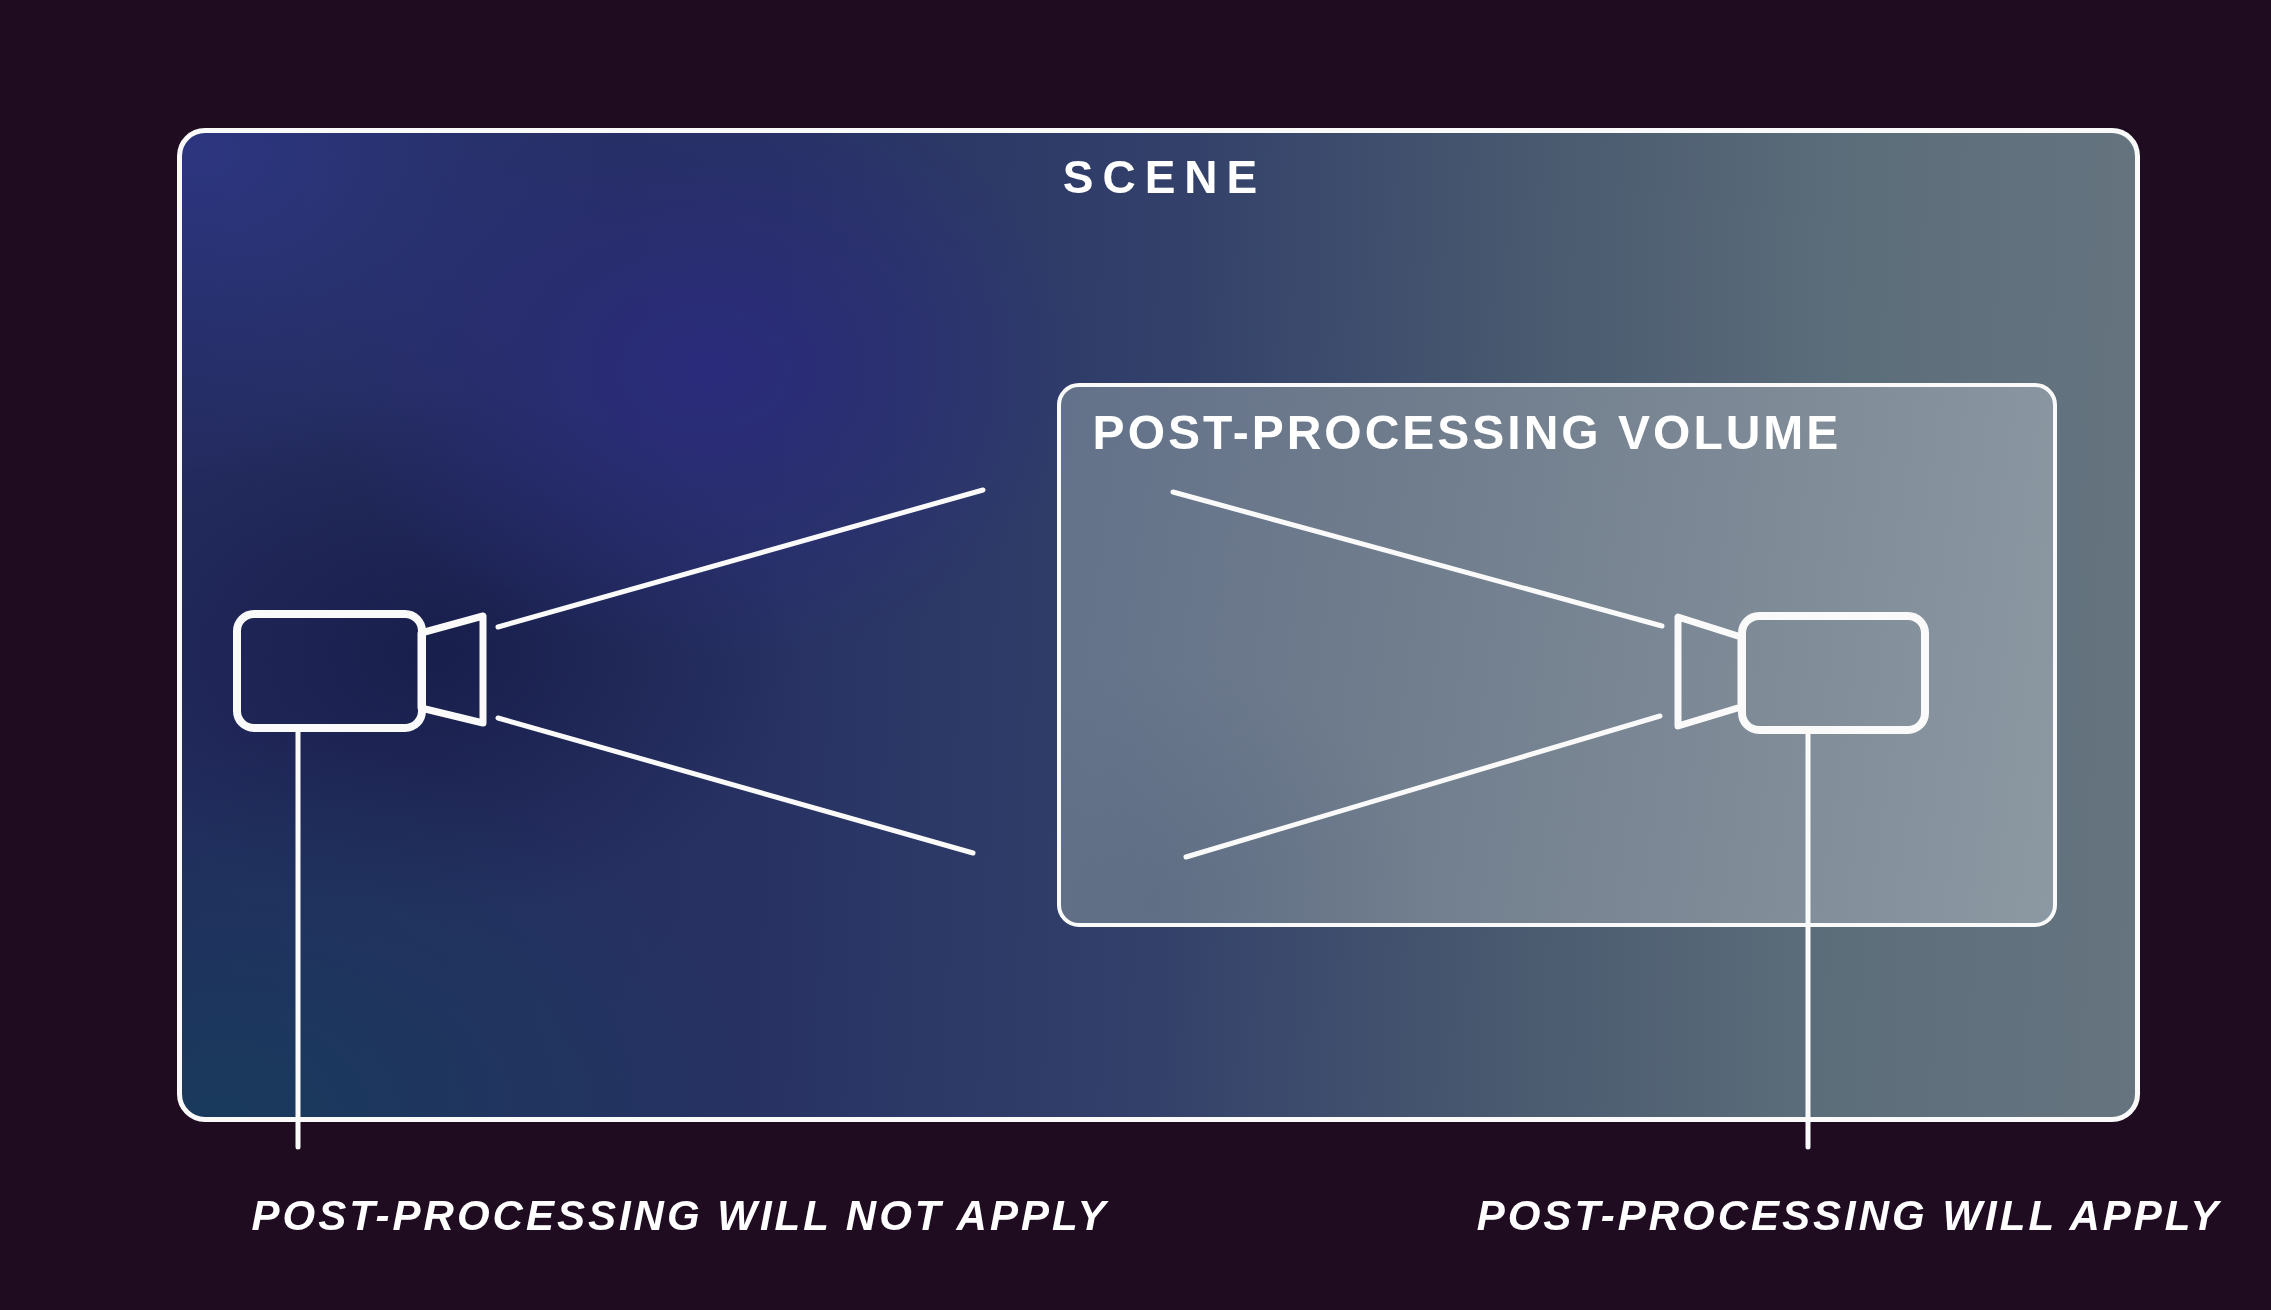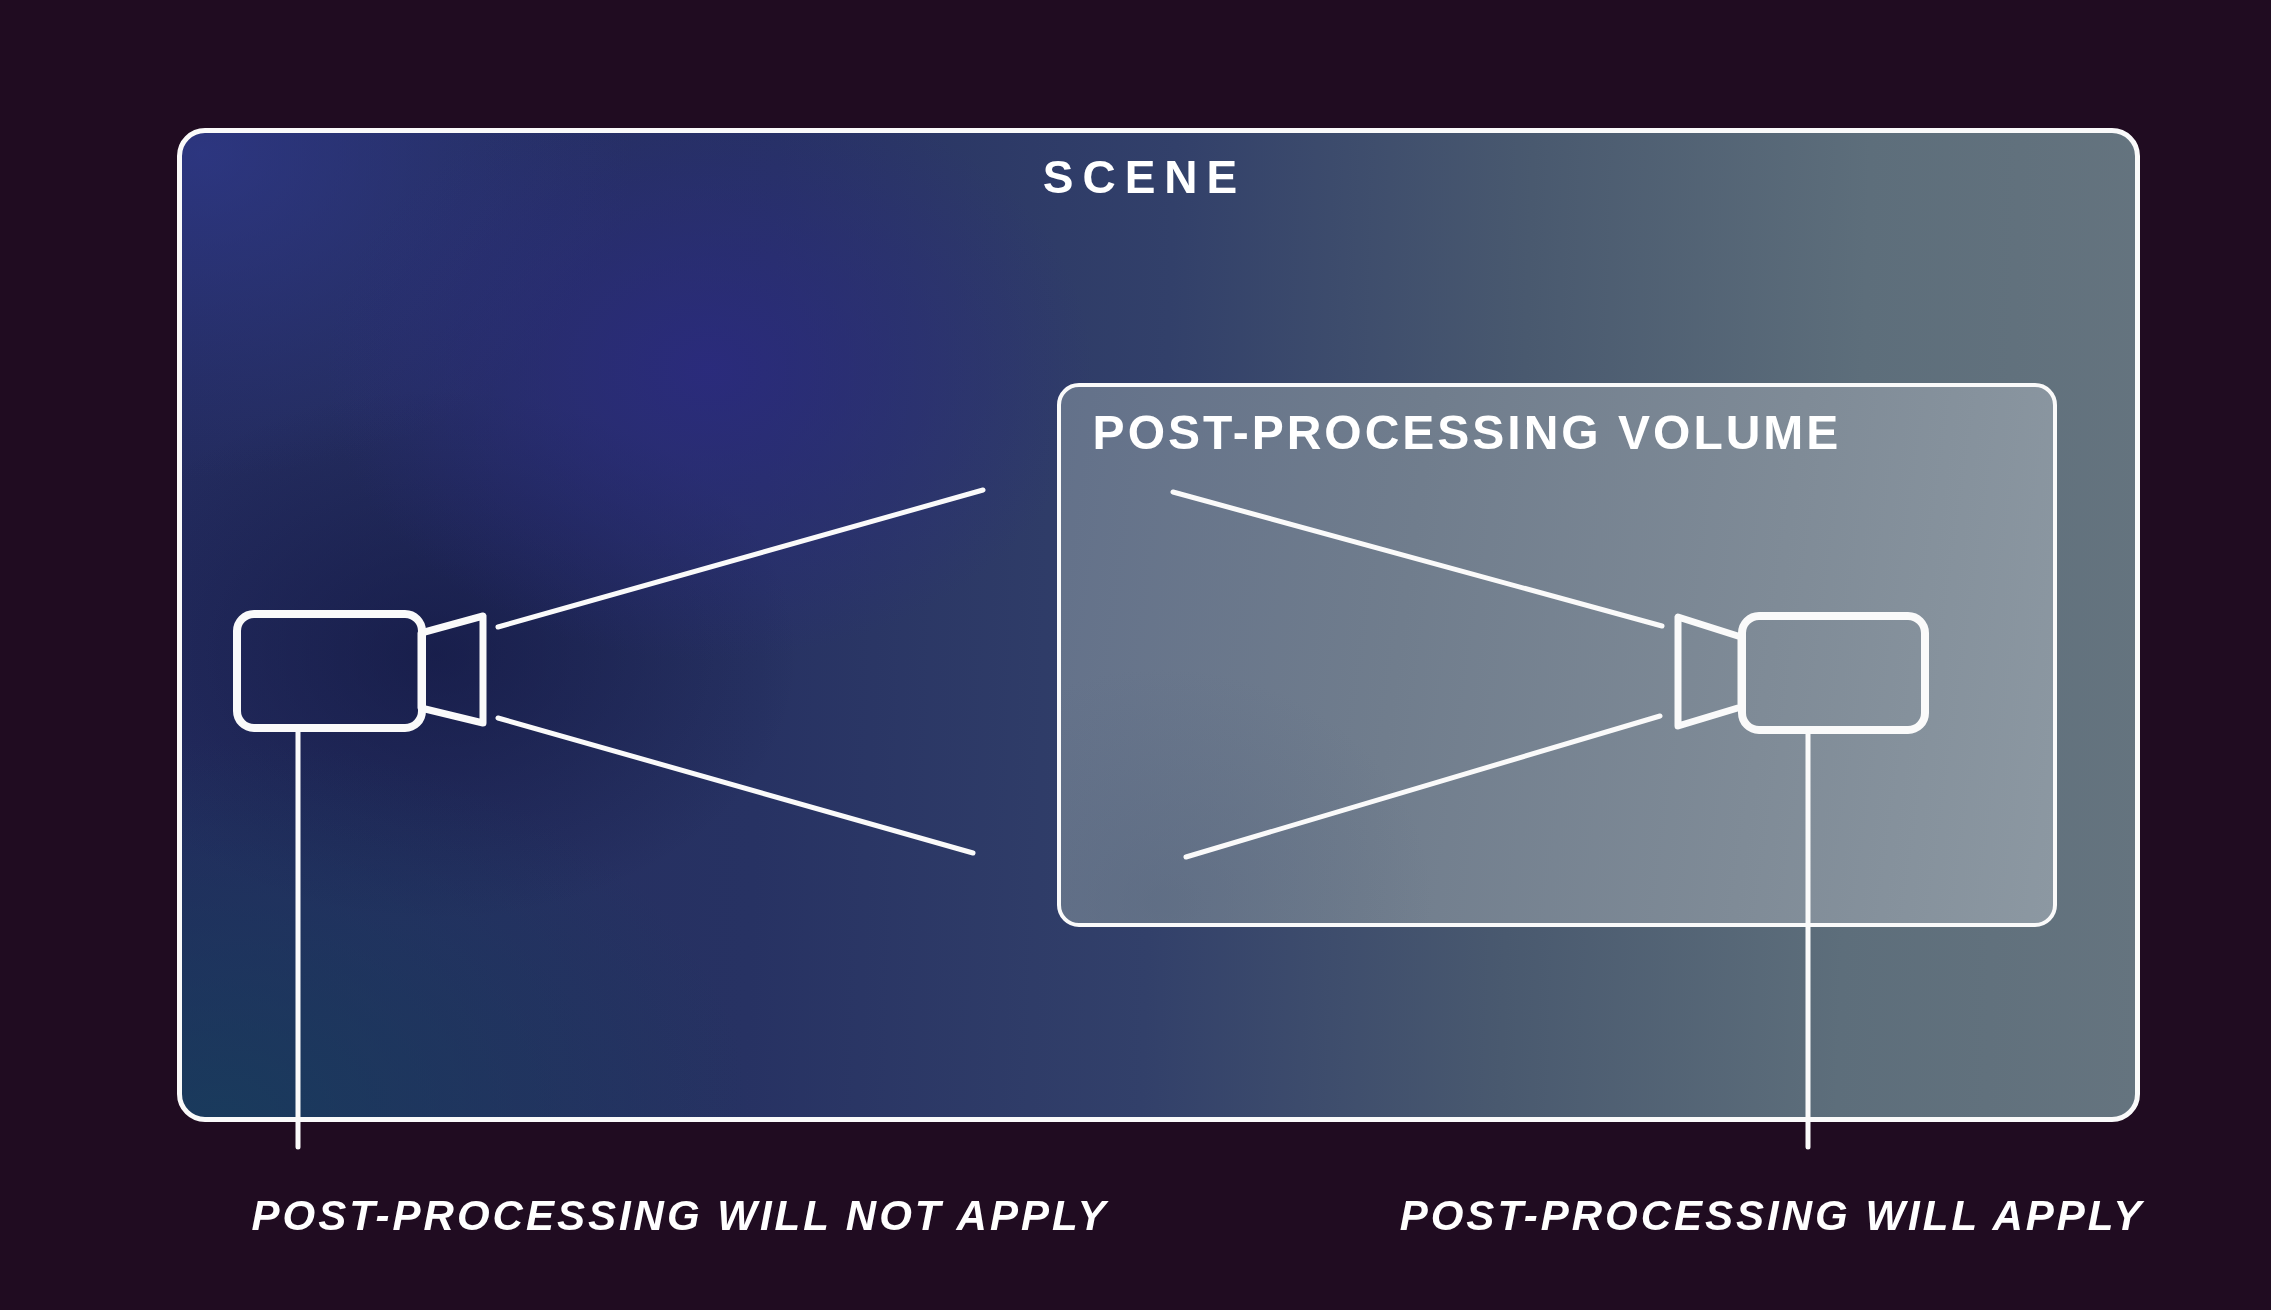--- a/index.html
+++ b/index.html
@@ -35,37 +35,37 @@
     border:4px solid var(--stroke,#fafafa);
     border-radius:22px;
     background:
       radial-gradient(420px 360px at 10% 96%, rgba(82,98,124,.40) 0%, rgba(82,98,124,0) 65%),
       linear-gradient(98deg,
         var(--volume_left,#63718a) 0%, #707d8d 35%,
         #7f8b97 70%, var(--volume_right,#8c98a2) 100%);
   }
 
   .scene-title{
-    position:absolute;left:163px;top:154px;width:1963px;
+    position:absolute;left:183px;top:154px;width:1963px;
     text-align:center;color:var(--text,#fff);
     font-size:46px;font-weight:700;line-height:46px;letter-spacing:9px;
   }
   .volume-title{
     position:absolute;left:1057px;top:409px;width:820px;
     text-align:center;color:var(--text,#fff);
     font-size:48px;font-weight:700;line-height:48px;letter-spacing:3px;
   }
   .caption{
     position:absolute;top:1192px;
     transform:translateX(-50%);
     color:var(--text,#fff);white-space:nowrap;
     font-size:42px;font-weight:700;line-height:48px;letter-spacing:3px;font-style:italic;
   }
   .caption.left{left:680px;}
-  .caption.right{left:1772px;}
+  .caption.right{left:1849px;}
 
   
   svg.overlay{position:absolute;inset:0;width:2271px;height:1310px;}
   svg.overlay *{
     fill:none;stroke:var(--stroke,#fafafa);
     stroke-linecap:round;stroke-linejoin:round;
   }
 </style>
 </head>
 <body>

